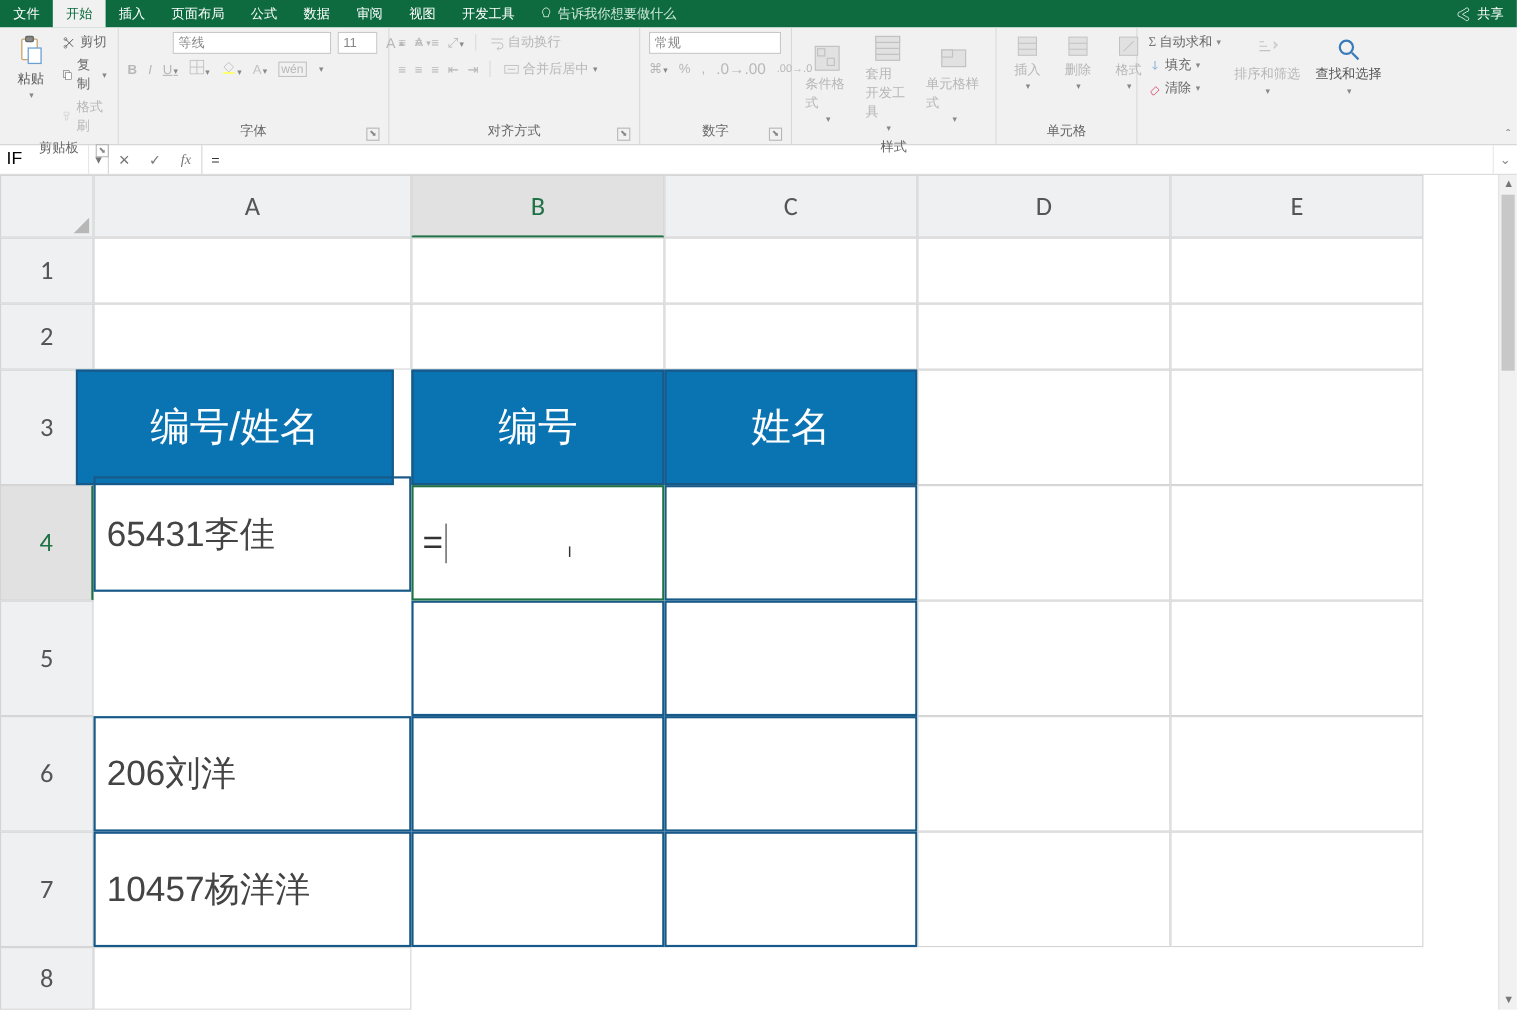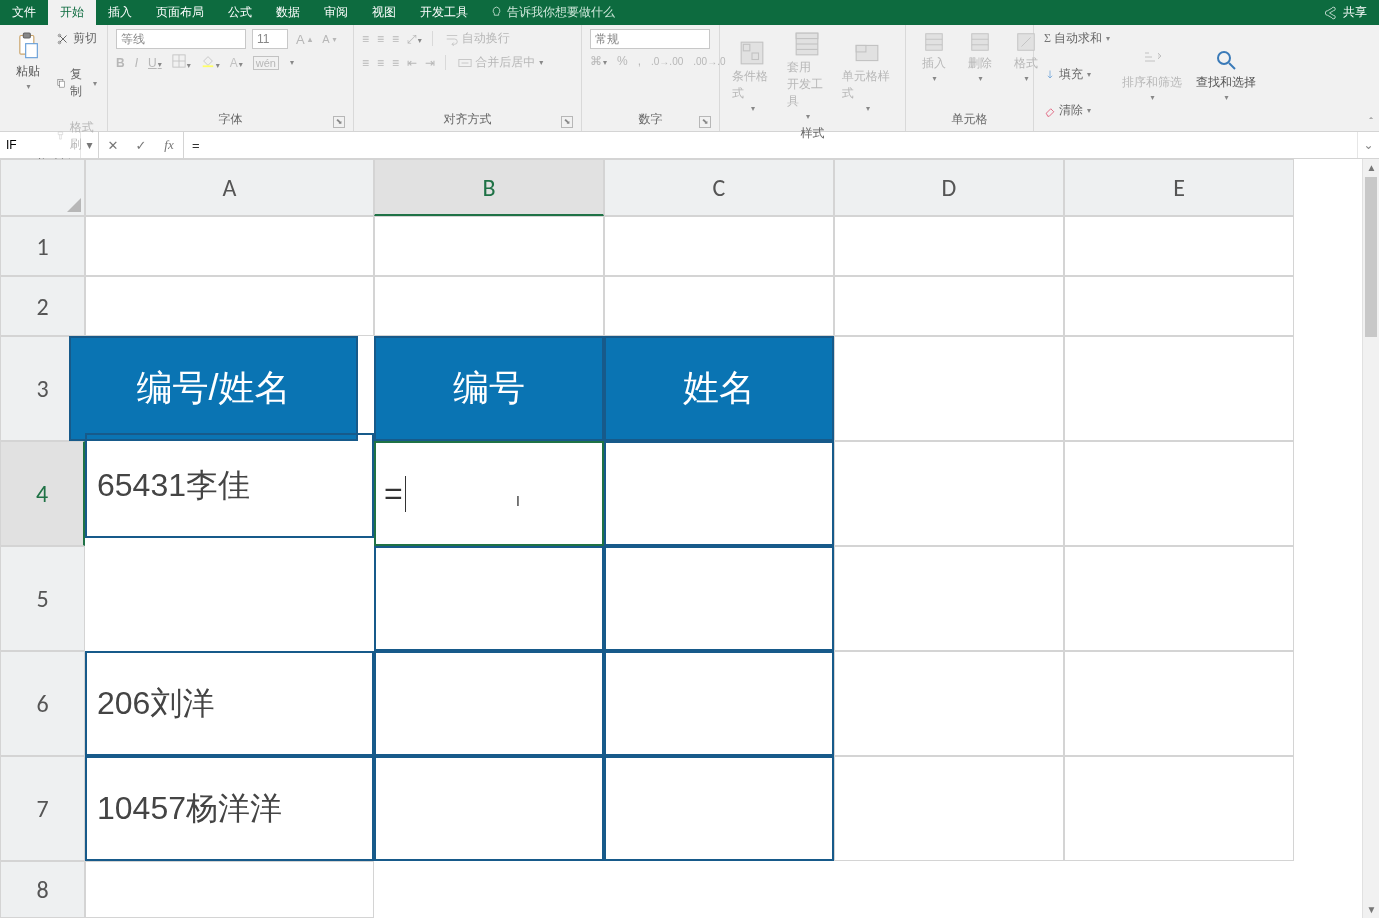--- a/index.html
+++ b/index.html
@@ -10,33 +10,33 @@
   .tab-strip .tab.active { background:#f1f1f1; color:#0d6b3f; }
   .tab-strip .right { margin-left:auto; display:flex; align-items:center; padding-right:12px; gap:6px;}
   .tab-strip .tell { display:flex; align-items:center; color:#cfe7da; padding-left:10px;}
   .tab-strip .tell svg { margin-right:4px;}
   
   .ribbon { height:107px; background:#f1f1f1; border-bottom:1px solid #d4d4d4; display:flex; position:relative;}
   .rgroup { border-right:1px solid #d9d9d9; padding:4px 8px 0 8px; display:flex; flex-direction:column; justify-content:space-between; }
   .rgroup .glabel { text-align:center; font-size:12px; color:#666; padding:2px 0 3px; position:relative;}
   .rgroup .glabel .launcher { position:absolute; right:0; bottom:3px; width:12px; height:12px; border:1px solid #b7b7b7; font-size:8px; line-height:10px; text-align:center; color:#888;}
   .rrow { display:flex; align-items:center; gap:6px; }
-  .btncol { display:flex; flex-direction:column; gap:17px;}
+  .btncol { display:flex; flex-direction:column; gap:2px;}
   .rbtn { display:flex; align-items:center; gap:3px; color:#666; font-size:12px; padding:1px 2px;}
   .rbtn.disabled { color:#b7b7b7;}
   .bigbtn { display:flex; flex-direction:column; align-items:center; justify-content:center; gap:2px; padding:2px 4px; color:#555; font-size:12px; min-width:40px;}
   .bigbtn.disabled { color:#b7b7b7; }
   .bigbtn.disabled svg path, .bigbtn.disabled svg rect, .bigbtn.disabled svg line { stroke:#c2c2c2; fill:#e1e1e1;}
   .dd { font-size:8px; color:#888; margin-left:1px;}
   .sep { width:1px; background:#d9d9d9; align-self:stretch; margin:2px 2px;}
   .collapse-caret { position:absolute; right:6px; bottom:3px; color:#777; font-size:11px;}
   
   .fbar { height:27px; border-bottom:1px solid #d4d4d4; display:flex; align-items:stretch; background:#fff;}
   .namebox { width:99px; border-right:1px solid #d4d4d4; display:flex; align-items:center;}
-  .namebox input { border:none; width:80px; padding:0 6px; font-size:12px; outline:none;}
+  .namebox input { border:none; width:80px; padding:0 6px; font-size:16px; outline:none;}
   .namebox .ndd { width:18px; text-align:center; color:#777; border-left:1px solid #e6e6e6; align-self:stretch; display:flex; align-items:center; justify-content:center;}
   .fbtns { display:flex; align-items:center; border-right:1px solid #d4d4d4;}
   .fbtns .fb { width:28px; text-align:center; color:#777; font-size:13px; align-self:stretch; display:flex; align-items:center; justify-content:center;}
   .fbtns .fb.fx { font-style:italic; font-family:"Times New Roman",serif;}
   .finput { flex:1; display:flex; align-items:center; padding:0 8px; font-size:13px; color:#333;}
   .fexpand { width:22px; border-left:1px solid #e6e6e6; display:flex; align-items:center; justify-content:center; color:#888;}
   
   .sheet { position:relative; height:759px; background:#fff;}
   .ghead { position:absolute; background:#eef0f1; border:1px solid #d4d4d4; display:flex; align-items:center; justify-content:center; font-size:24px; color:#555; font-family:"Calibri","Microsoft YaHei",sans-serif;}
   .ghead.row { font-size:24px; }
@@ -118,21 +118,21 @@
             <span>格式刷</span>
           </div>
       </div>
     </div>
     <div class="glabel"><span>剪贴板</span><span class="launcher">⬊</span></div>
   </div>
 
   <div class="rgroup" style="width:246px">
     <div class="btncol" style="gap:5px">
       <div class="rrow">
-        <input class="fake" style="width: 130px;" value="等线">
+        <input class="fake" style="width: 144px; margin-left: 41px;" value="等线">
         <input class="fake" style="width: 36px;" value="11">
         <span class="rbtn disabled" style="font-size:13px">A<span style="font-size:9px;vertical-align:super">▴</span></span>
         <span class="rbtn disabled" style="font-size:11px">A<span style="font-size:8px;vertical-align:super">▾</span></span>
       </div>
       <div class="rrow" style="gap:10px;color:#b7b7b7;font-family:'Times New Roman',serif">
         <span style="font-weight:bold">B</span>
         <span style="font-style:italic">I</span>
         <span style="text-decoration:underline">U<span class="dd">▾</span></span>
         <span><svg width="14" height="14" viewBox="0 0 16 16">
               <rect x="1" y="1" width="14" height="14" fill="none" stroke="#c2c2c2"></rect>
@@ -188,21 +188,21 @@
 
   <div class="rgroup" style="width:138px">
     <div class="btncol" style="gap:5px">
       <div class="rrow">
           <input class="fake" style="width: 120px;" value="常规">
         </div>
       <div class="rrow" style="gap:10px;color:#b7b7b7">
         <span>⌘<span class="dd">▾</span></span>
         <span>%</span>
         <span>,</span>
-        <span style="font-size:10px">.0→.00</span>
+        <span style="font-size:14px">.0→.00</span>
         <span style="font-size:10px">.00→.0</span>
       </div>
     </div>
     <div class="glabel"><span>数字</span><span class="launcher">⬊</span></div>
   </div>
 
   <div class="rgroup" style="width:186px">
     <div class="rrow">
       <div class="bigbtn disabled">
         <svg width="26" height="26" viewBox="0 0 24 24">

